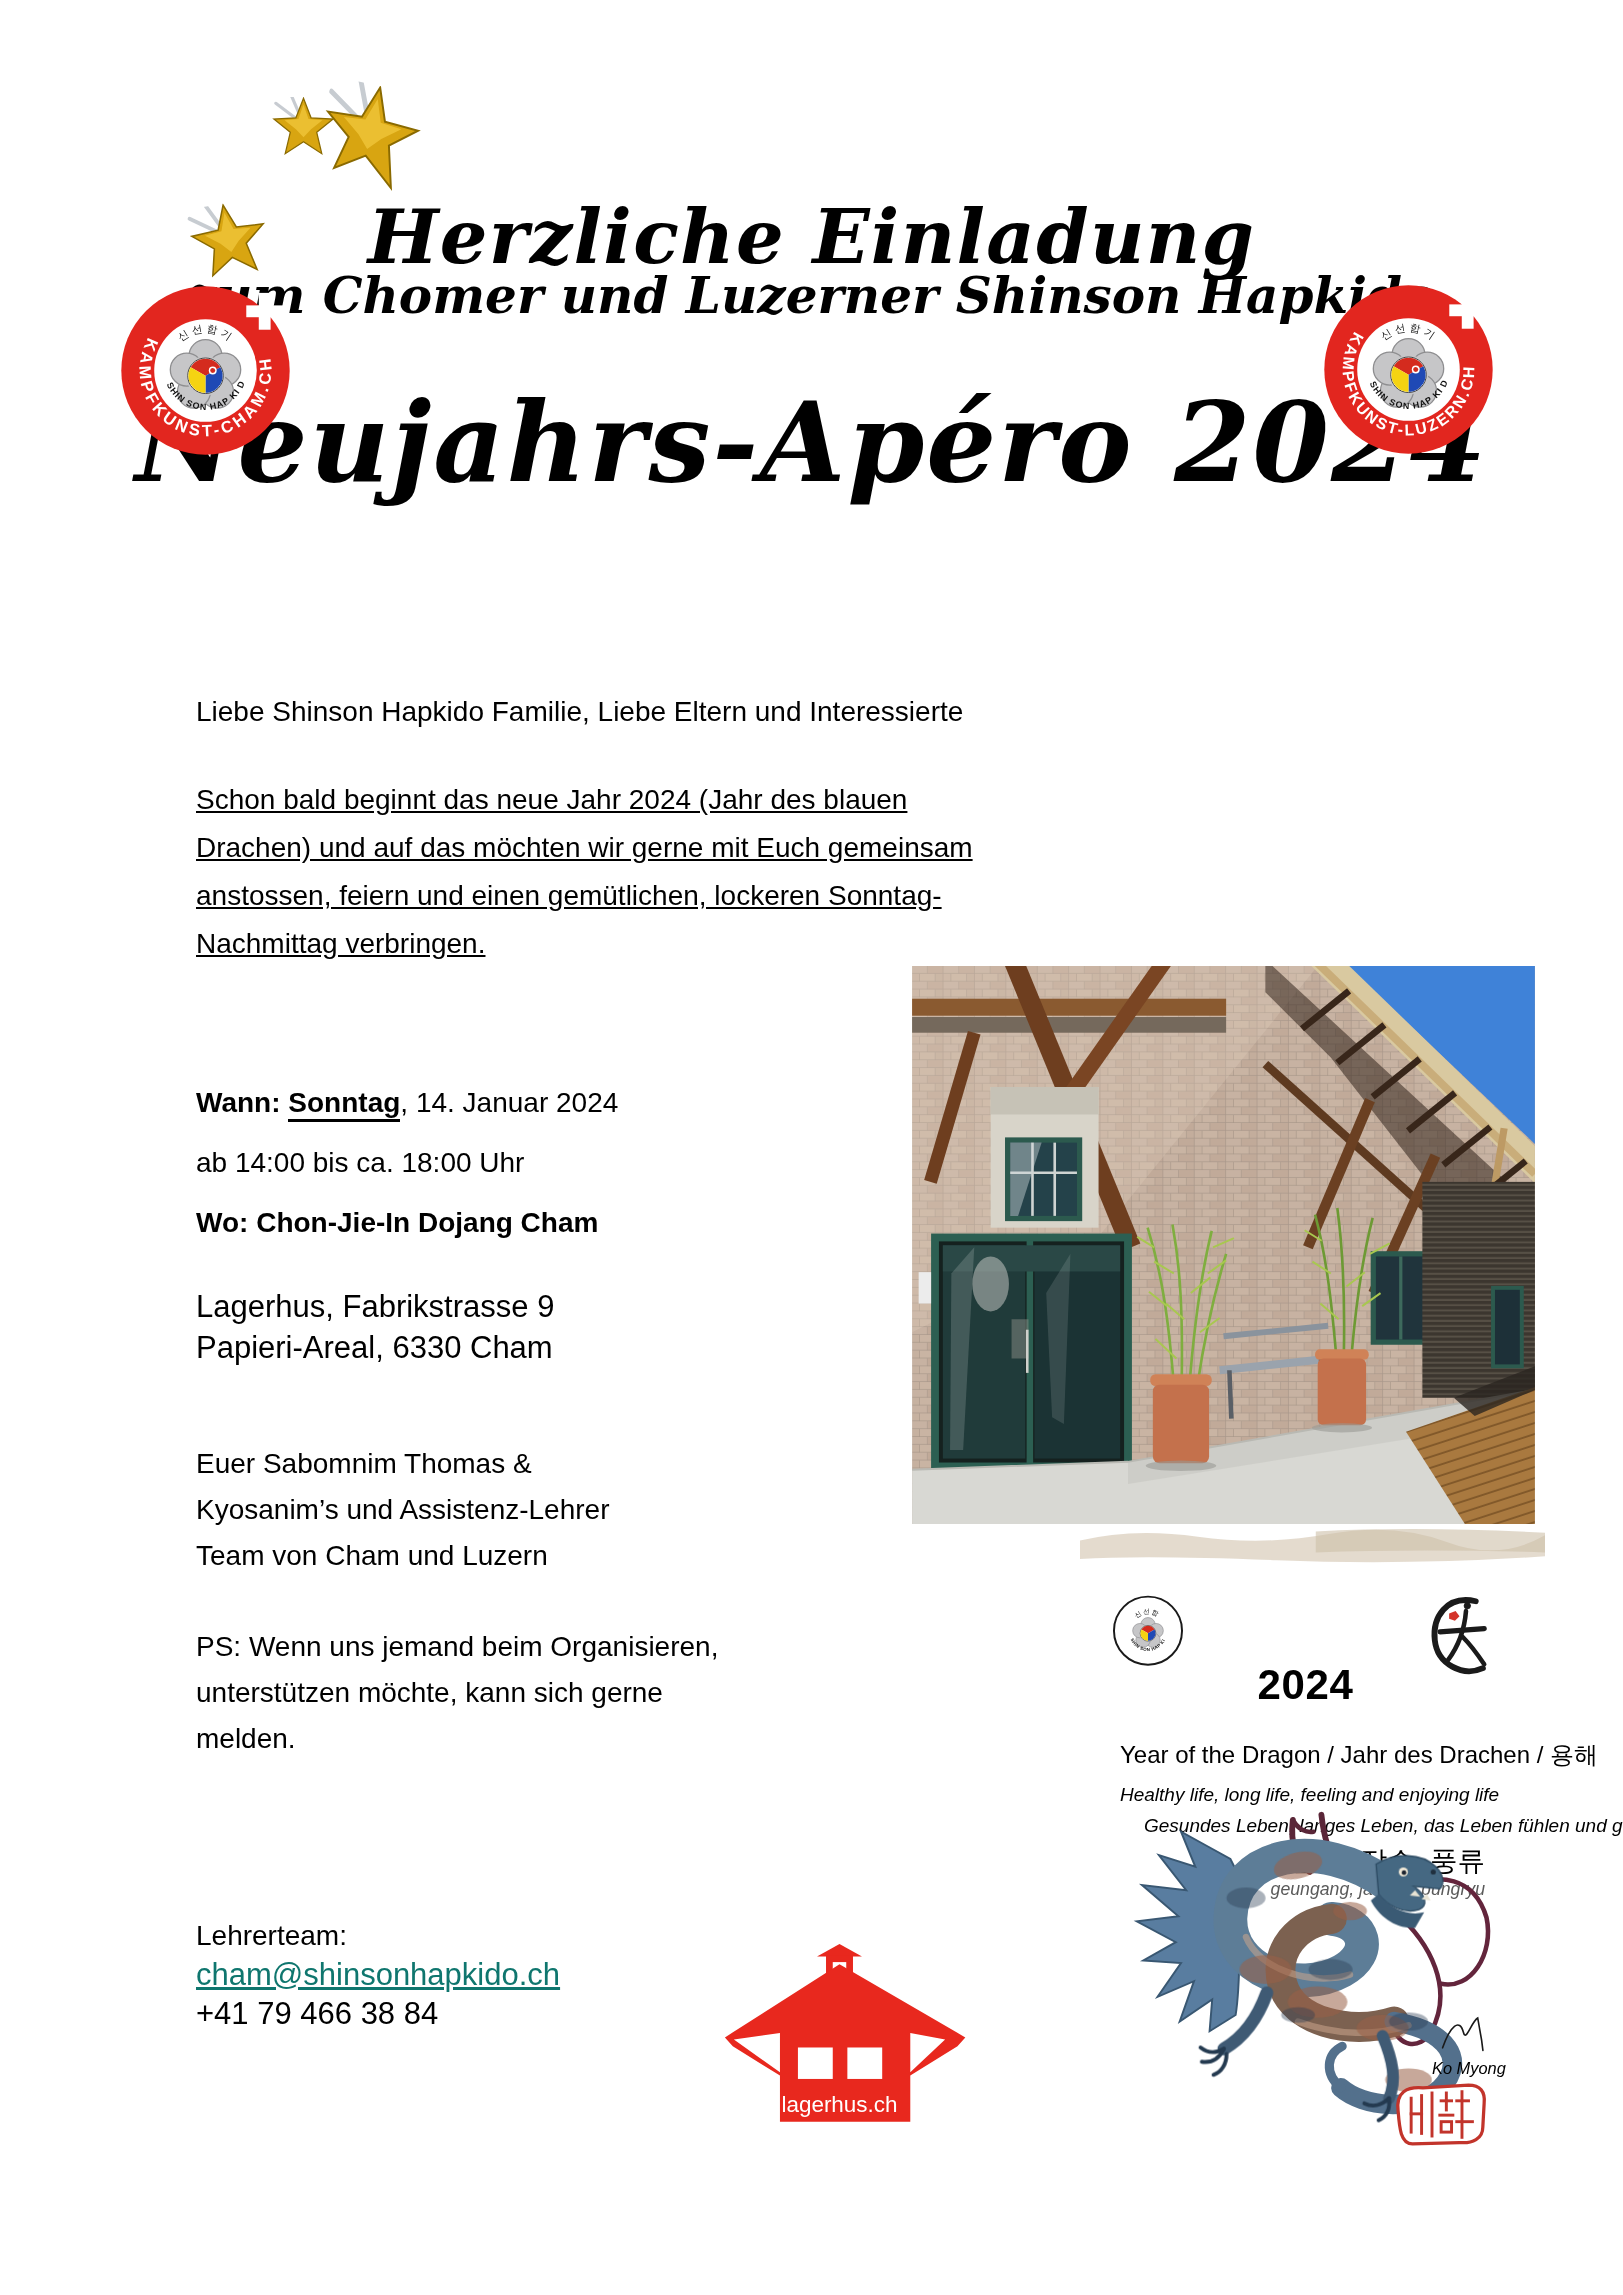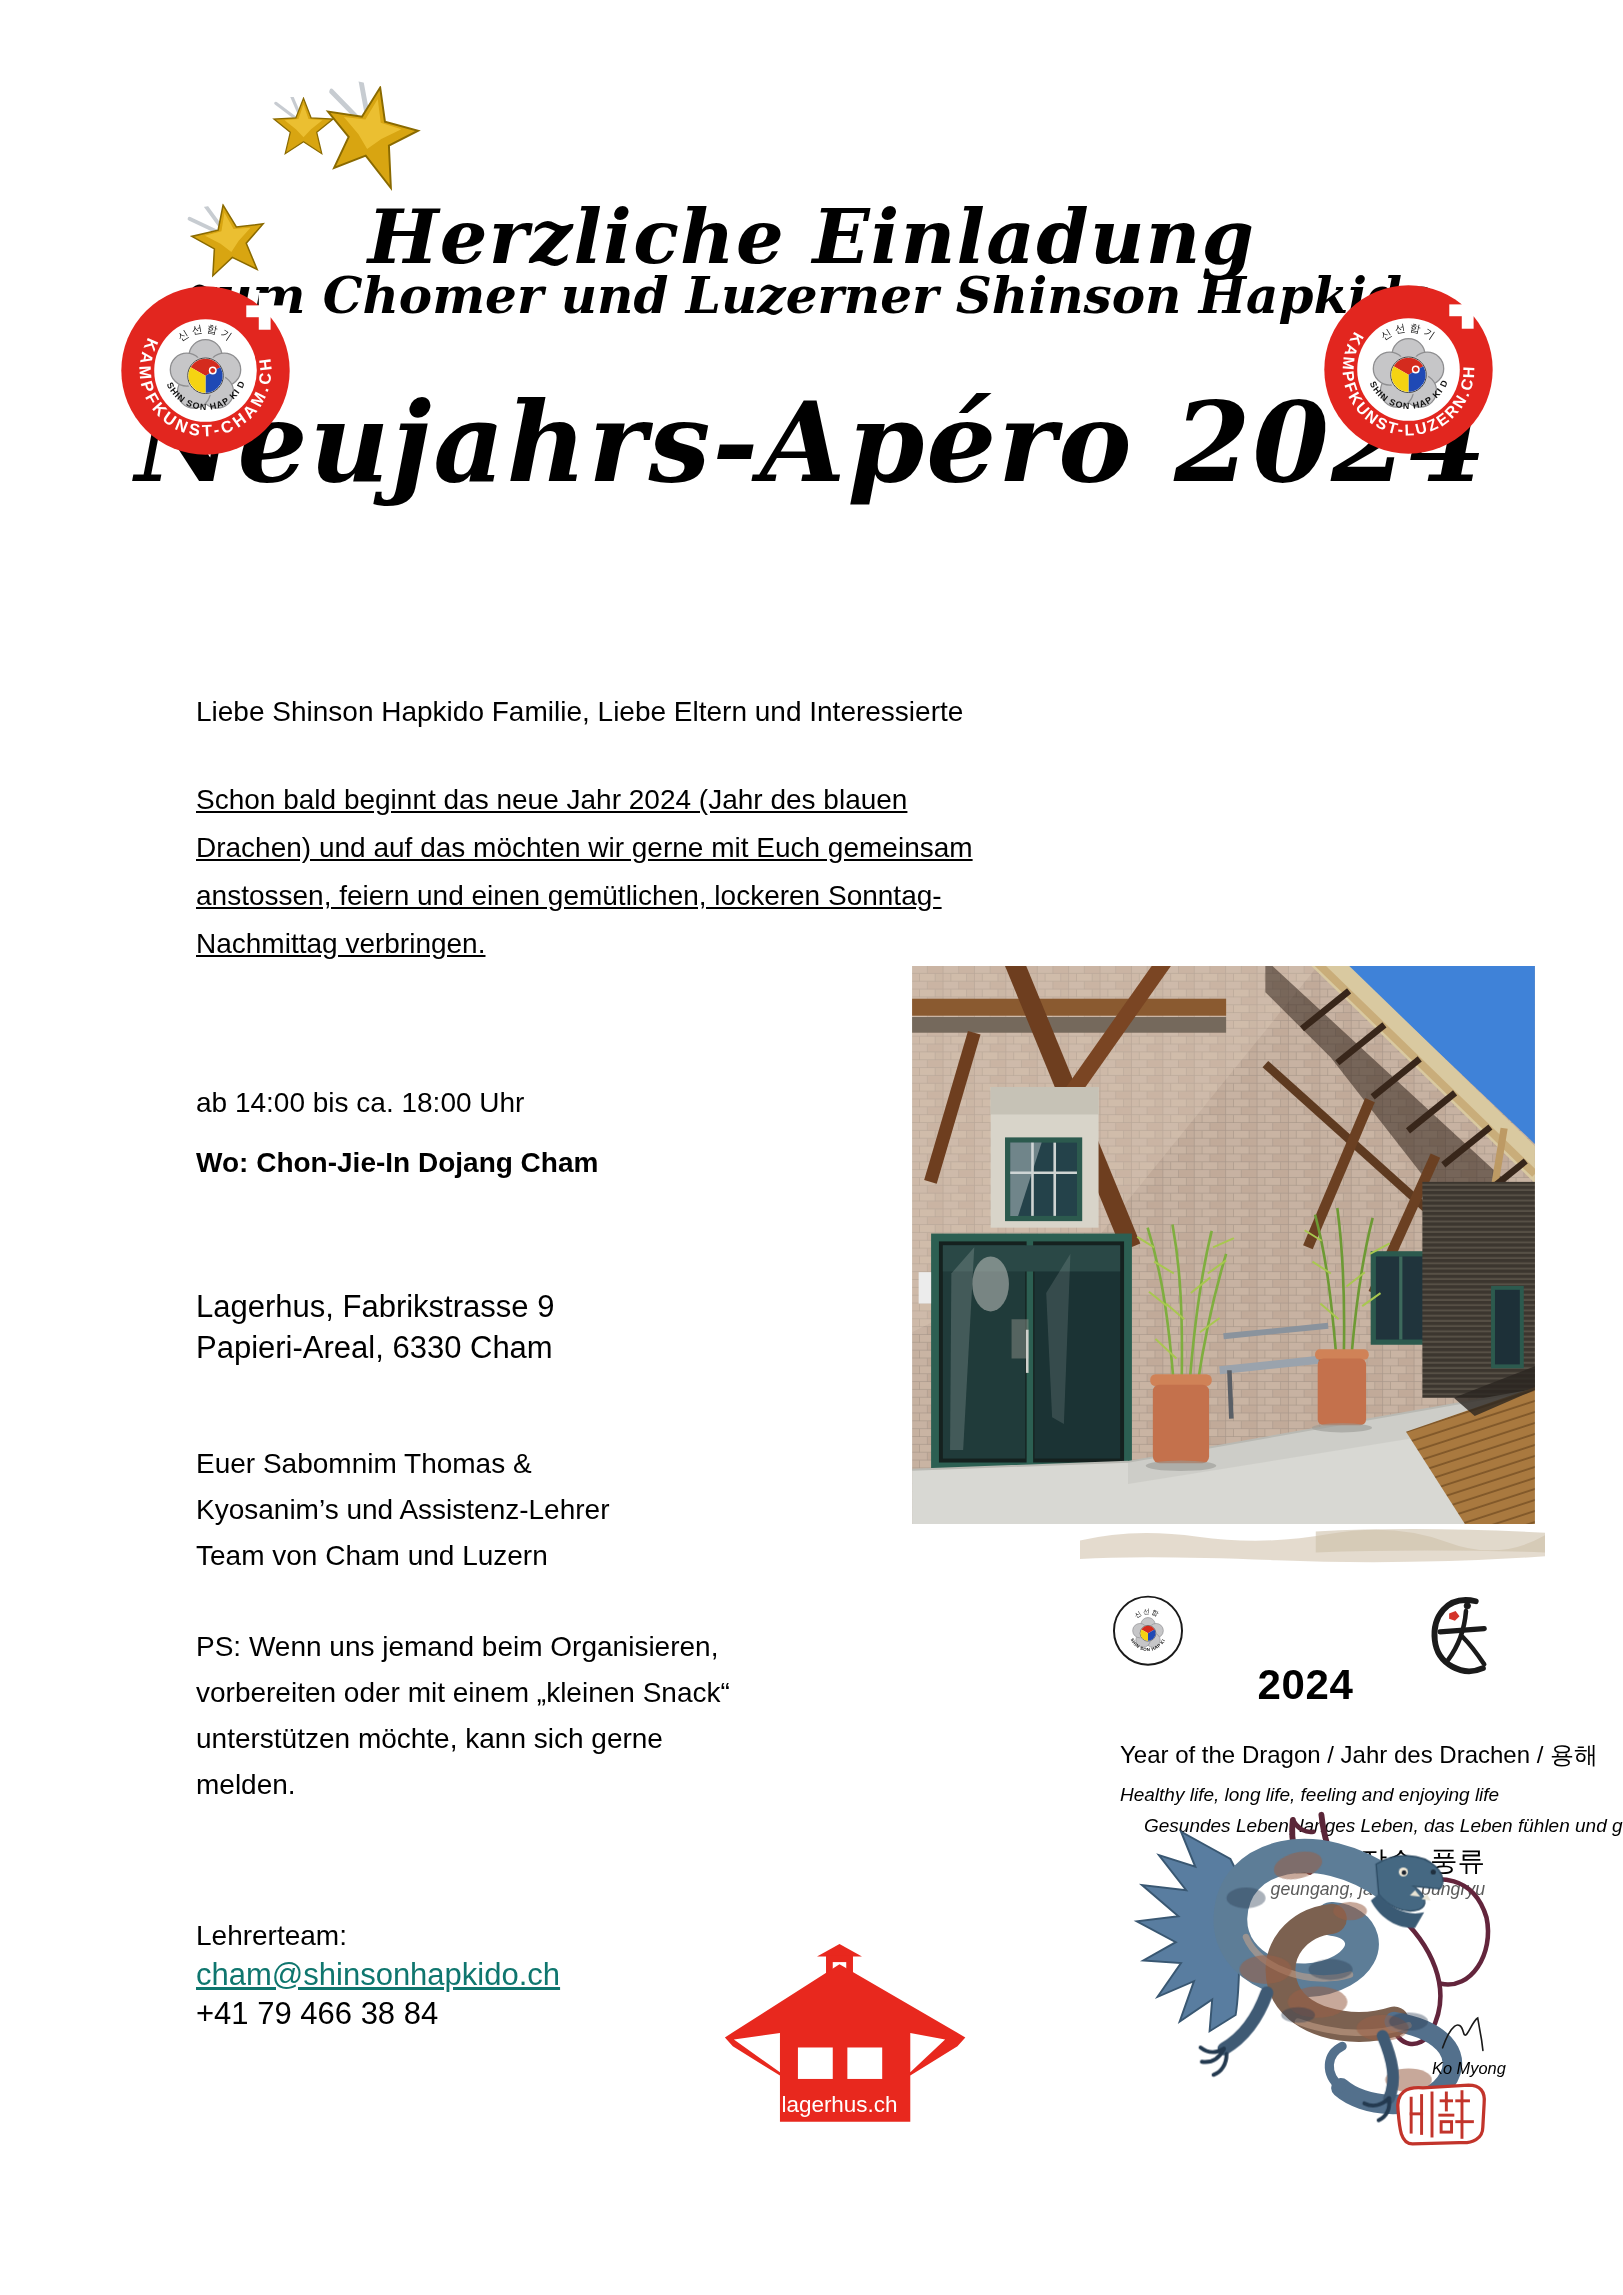--- a/index.html
+++ b/index.html
@@ -144,38 +144,38 @@
   <div class="abs txt salutation">Liebe Shinson Hapkido Familie, Liebe Eltern und Interessierte</div>
 
   <div class="abs txt intro">
     <div>Schon bald beginnt das neue Jahr 2024 (Jahr des blauen</div>
     <div>Drachen) und auf das möchten wir gerne mit Euch gemeinsam</div>
     <div>anstossen, feiern und einen gemütlichen, lockeren Sonntag-</div>
     <div>Nachmittag verbringen.</div>
   </div>
 
   <div class="abs txt when">
+    <div><span class="b sp">Wann:</span><span class="b u">Sonntag</span><span>, 14. Januar 2024</span></div>
     <div>ab 14:00 bis ca. 18:00 Uhr</div>
     <div class="b"><span class="sp">Wo:</span><span>Chon-Jie-In Dojang Cham</span></div>
   </div>
 
   <div class="abs txt addr">
     <div>Lagerhus, Fabrikstrasse 9</div>
     <div>Papieri-Areal, 6330 Cham</div>
   </div>
 
   <div class="abs txt sig">
     <div>Euer Sabomnim Thomas &amp;</div>
     <div>Kyosanim’s und Assistenz-Lehrer</div>
     <div>Team von Cham und Luzern</div>
   </div>
 
   <div class="abs txt ps">
     <div>PS: Wenn uns jemand beim Organisieren,</div>
-    <div>vorbereiten oder mit einem „kleinen Snack“</div>
     <div>unterstützen möchte, kann sich gerne</div>
     <div>melden.</div>
   </div>
 
   <div class="abs contact">
     <div class="small">Lehrerteam:</div>
     <div><span class="email">cham@shinsonhapkido.ch</span></div>
     <div>+41 79 466 38 84</div>
   </div>
 

